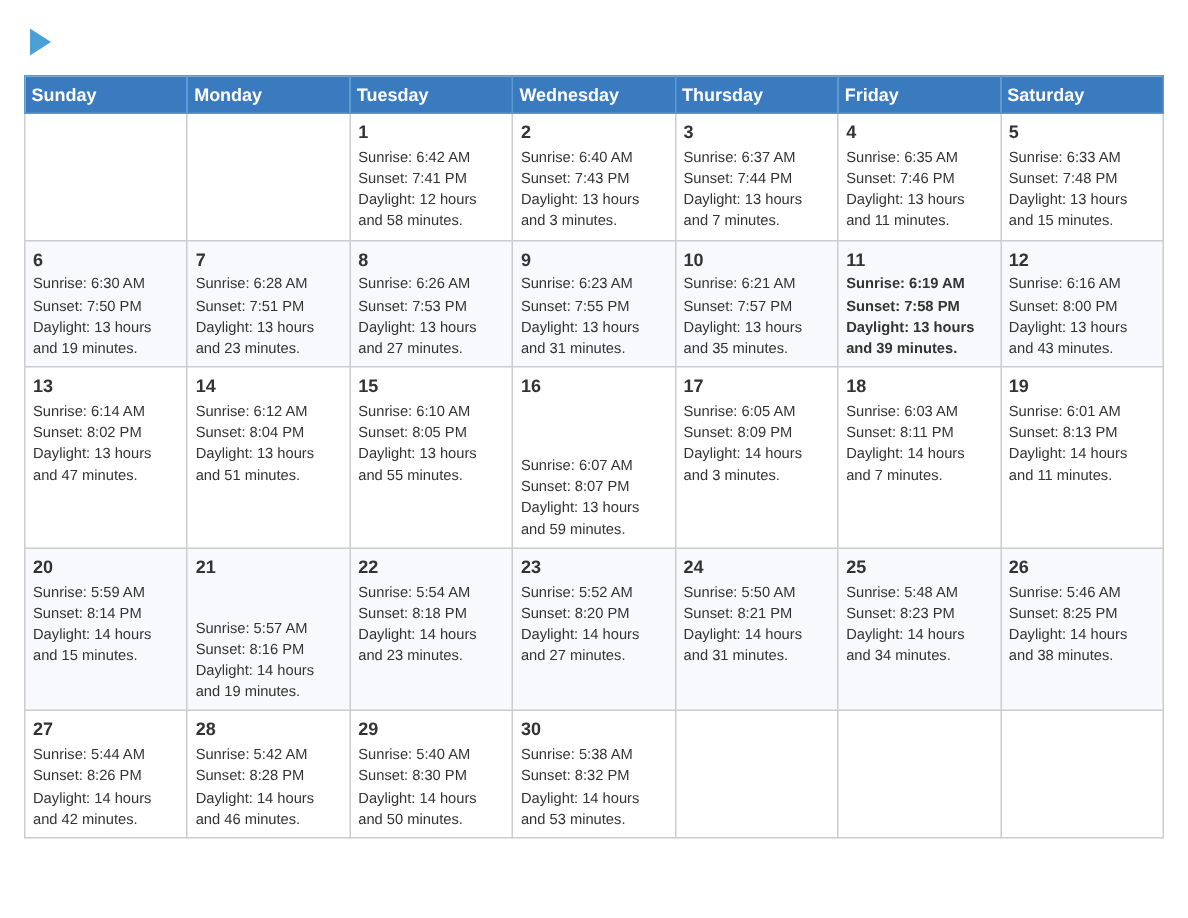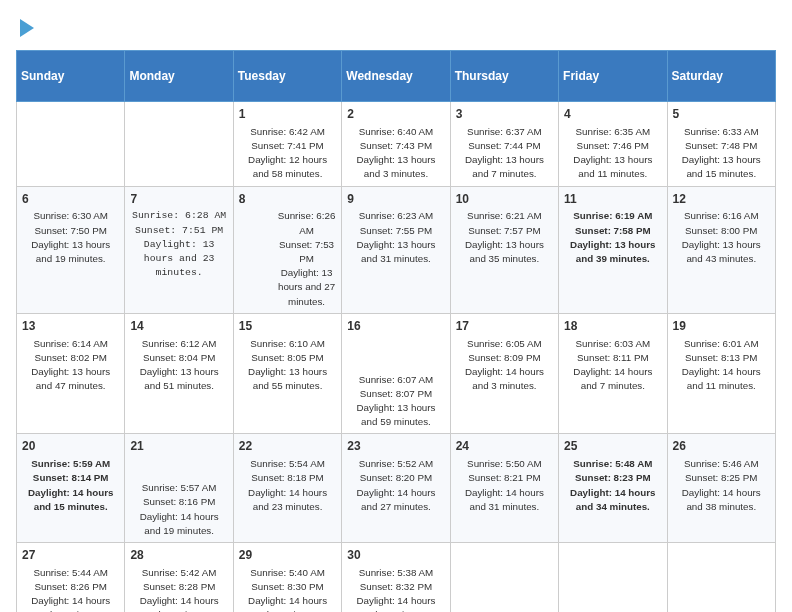--- a/index.html
+++ b/index.html
@@ -52,21 +52,21 @@
       font-weight: normal;
     }
     .calendar {
       width: 100%;
       border-collapse: collapse;
       font-size: 10.5px;
     }
     .calendar thead th {
       background-color: #3a7abf;
       color: #fff;
-      padding: 18px 4px;
+      padding: 5px 4px;
       text-align: left;
       font-size: 12px;
       border: 1px solid #5a9ad0;
     }
     .calendar tbody td {
       border: 1px solid #ccc;
       vertical-align: top;
       padding: 4px 5px;
       width: calc(100% / 7);
       min-height: 80px;
@@ -80,21 +80,20 @@
     .day-number {
       font-weight: bold;
       font-size: 12px;
       display: block;
       margin-bottom: 2px;
     }
     .day-info {
       font-size: 9.8px;
       color: #333;
       line-height: 1.45;
-      text-align: center;
     }
     .empty {
       background: #fafafa;
     }
   </style>
 </head>
 <body>
 
 <div class="header">
   <div class="logo">
@@ -163,27 +162,27 @@
       </tr>
       <tr>
         <td>
           <span class="day-number">6</span>
           <div class="day-info" style="white-space: pre-line;">Sunrise: 6:30 AM
 Sunset: 7:50 PM
 Daylight: 13 hours and 19 minutes.</div>
         </td>
         <td>
           <span class="day-number">7</span>
-          <div class="day-info" style="white-space: pre-line; font-family: Liberation Mono, monospace;">Sunrise: 6:28 AM
+          <div class="day-info" style="white-space: pre-line;">Sunrise: 6:28 AM
 Sunset: 7:51 PM
 Daylight: 13 hours and 23 minutes.</div>
         </td>
         <td>
           <span class="day-number">8</span>
-          <div class="day-info" style="white-space: pre-line; margin-left: 38px;">Sunrise: 6:26 AM
+          <div class="day-info" style="white-space: pre-line;">Sunrise: 6:26 AM
 Sunset: 7:53 PM
 Daylight: 13 hours and 27 minutes.</div>
         </td>
         <td>
           <span class="day-number">9</span>
           <div class="day-info" style="white-space: pre-line;">Sunrise: 6:23 AM
 Sunset: 7:55 PM
 Daylight: 13 hours and 31 minutes.</div>
         </td>
         <td>
@@ -245,21 +244,21 @@
         <td>
           <span class="day-number">19</span>
           <div class="day-info" style="white-space: pre-line;">Sunrise: 6:01 AM
 Sunset: 8:13 PM
 Daylight: 14 hours and 11 minutes.</div>
         </td>
       </tr>
       <tr>
         <td>
           <span class="day-number">20</span>
-          <div class="day-info" style="white-space: pre-line; font-weight: bold;">Sunrise: 5:59 AM
+          <div class="day-info" style="white-space: pre-line;">Sunrise: 5:59 AM
 Sunset: 8:14 PM
 Daylight: 14 hours and 15 minutes.</div>
         </td>
         <td>
           <span class="day-number">21</span>
           <div class="day-info" style="white-space: pre-line; margin-top: 26px;">Sunrise: 5:57 AM
 Sunset: 8:16 PM
 Daylight: 14 hours and 19 minutes.</div>
         </td>
         <td>
@@ -275,21 +274,21 @@
 Daylight: 14 hours and 27 minutes.</div>
         </td>
         <td>
           <span class="day-number">24</span>
           <div class="day-info" style="white-space: pre-line;">Sunrise: 5:50 AM
 Sunset: 8:21 PM
 Daylight: 14 hours and 31 minutes.</div>
         </td>
         <td>
           <span class="day-number">25</span>
-          <div class="day-info" style="white-space: pre-line; font-weight: bold;">Sunrise: 5:48 AM
+          <div class="day-info" style="white-space: pre-line;">Sunrise: 5:48 AM
 Sunset: 8:23 PM
 Daylight: 14 hours and 34 minutes.</div>
         </td>
         <td>
           <span class="day-number">26</span>
           <div class="day-info" style="white-space: pre-line;">Sunrise: 5:46 AM
 Sunset: 8:25 PM
 Daylight: 14 hours and 38 minutes.</div>
         </td>
       </tr>

